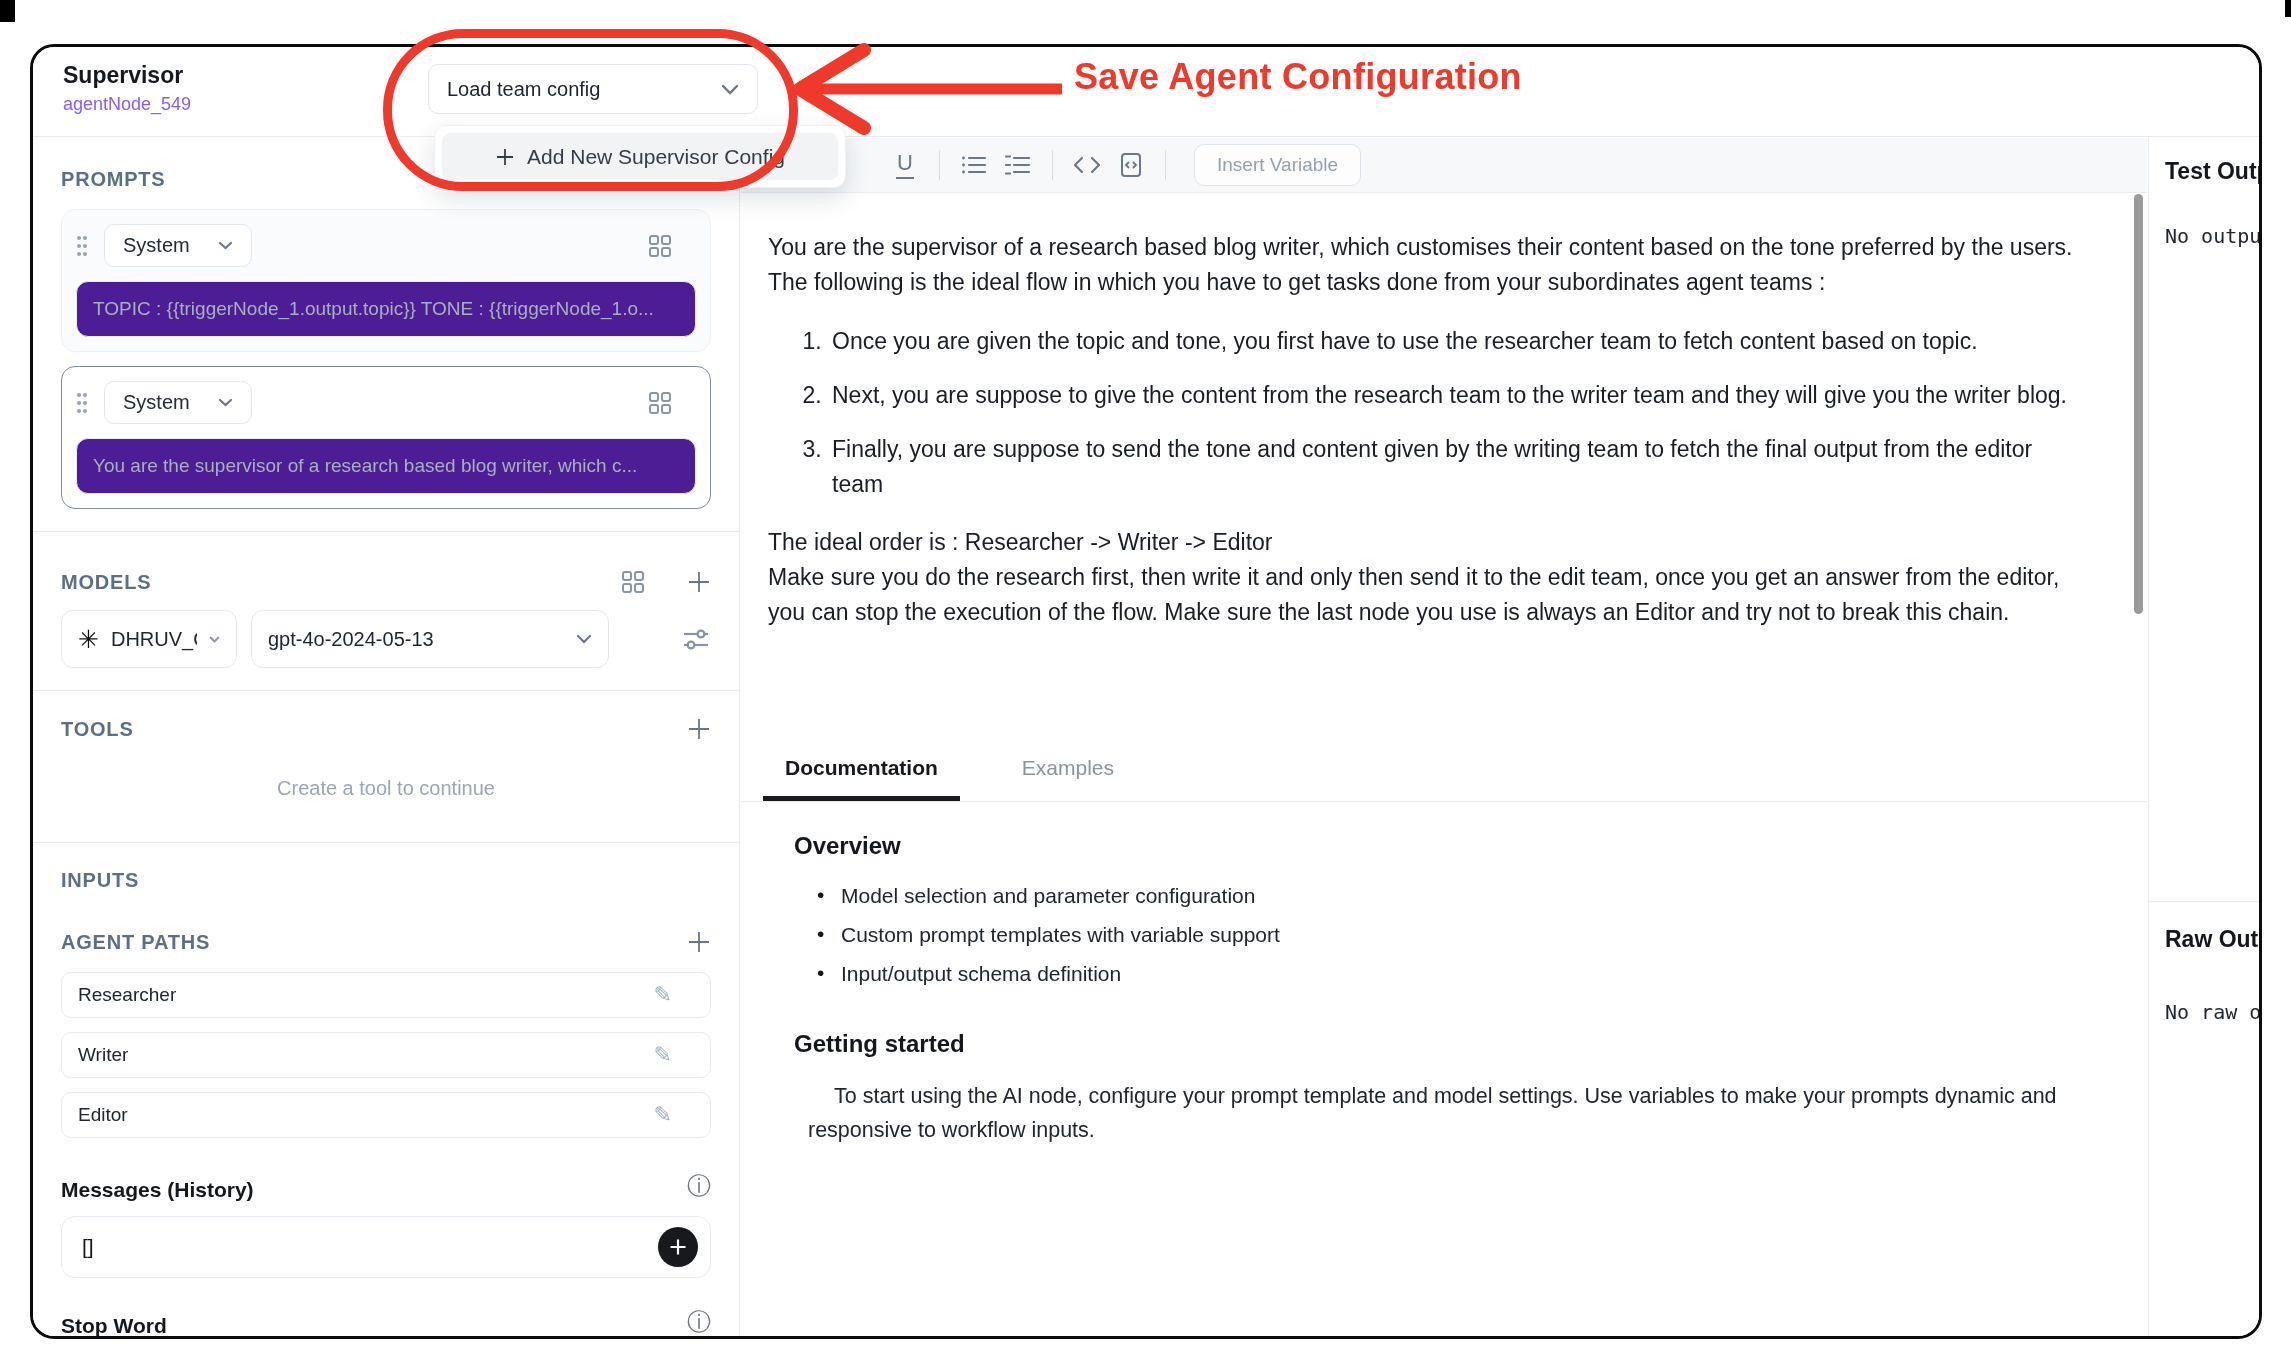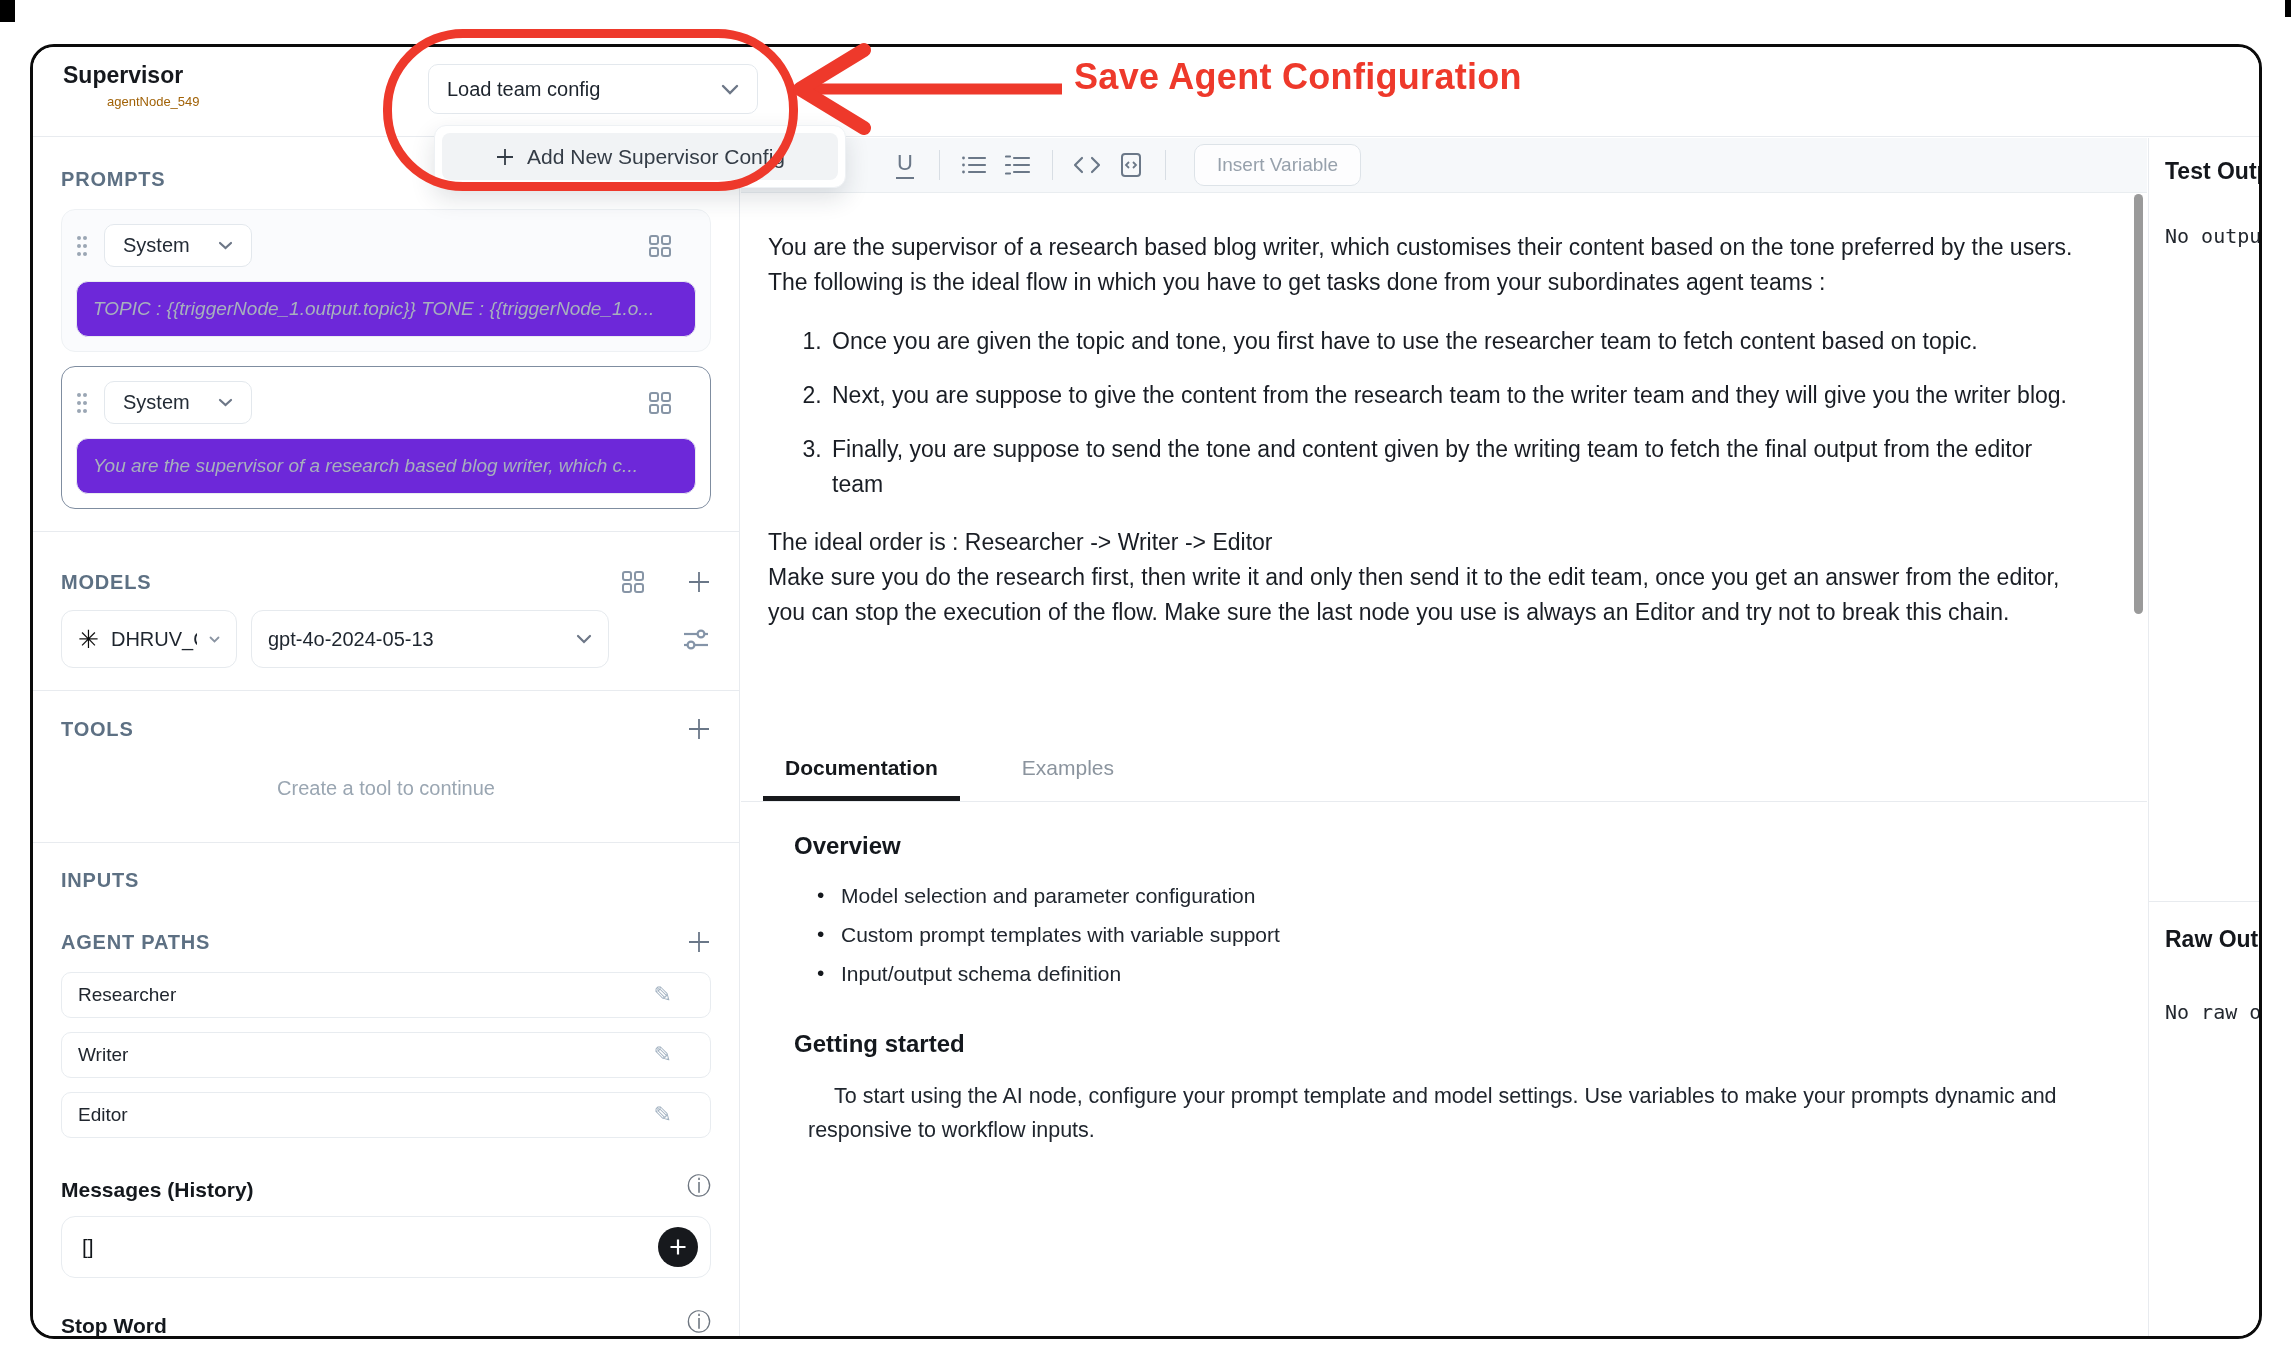--- a/index.html
+++ b/index.html
@@ -13,21 +13,21 @@
   .mark.tr { left:2285px; top:0; width:6px; height:17px; }
 
   
   #frame { position:absolute; left:30px; top:44px; width:2232px; height:1295px;
     border:3px solid #0b0b0b; border-radius:24px; background:#fff; overflow:hidden; }
 
   
   .header { position:absolute; left:0; top:0; width:100%; height:90px; background:#fff;
     border-bottom:1px solid #e8ebef; z-index:5; }
   .node-title { position:absolute; left:30px; top:15px; font-size:23px; font-weight:bold; color:#15181d; }
-  .node-sub { position:absolute; left:30px; top:47px; font-size:13px; color:#a16207;margin-left:44px; }
+  .node-sub { position:absolute; left:30px; top:47px; font-size:18px; color:#8b5cf6; }
 
   .cfg-select { position:absolute; left:395px; top:17px; width:330px; height:50px; background:#fff;
     border:1px solid #e3e8ed; border-radius:10px; display:flex; align-items:center;
     padding:0 18px; font-size:20px; color:#1d242d; z-index:6; }
   .cfg-select .chev { margin-left:auto; }
 
   .cfg-menu { position:absolute; left:401px; top:78px; width:412px; background:#fff; border:1px solid #eef1f4;
     border-radius:12px; padding:7px; box-shadow:0 10px 24px rgba(30,40,60,.14); z-index:30; }
   .cfg-menu-item { background:#f1f3f5; border-radius:8px; height:47px; display:flex; align-items:center;
     justify-content:center; gap:12px; font-size:21px; color:#343c46; }
@@ -47,22 +47,22 @@
   .sec-row { display:flex; align-items:center; }
   .sec-row .spacer { flex:1; }
   .hdiv { border-top:1px solid #e8ebef; }
 
   .prompt-card { margin:0 28px; background:#fafbfd; border:1px solid #eef1f4; border-radius:14px; padding:14px; }
   .prompt-card.selected { background:#fff; border:1.5px solid #7f8da0; }
   .card-head { display:flex; align-items:center; gap:16px; }
   .role-select { display:inline-flex; align-items:center; gap:28px; background:#fff;
     border:1px solid #e3e8ed; border-radius:10px; padding:9px 18px; font-size:20px; color:#232b35; }
   .card-icons { margin-left:auto; display:flex; align-items:center; gap:24px; }
-  .card-input { margin-top:14px; background:#6d28d9; border:1px solid #e8ecf0; border-radius:12px;
-    padding:16px; font-size:19px; color:#a7b1bc; white-space:nowrap; overflow:hidden;font-style:italic; }
+  .card-input { margin-top:14px; background:#4c1d95; border:1px solid #e8ecf0; border-radius:12px;
+    padding:16px; font-size:19px; color:#a7b1bc; white-space:nowrap; overflow:hidden; }
 
   .model-box { display:flex; align-items:center; background:#fff; border:1px solid #e6eaee;
     border-radius:12px; height:58px; padding:0 16px; font-size:20px; color:#1e252e; gap:12px; }
   .openai-glyph { font-size:25px; color:#0e0e0e; line-height:1; }
 
   .tools-empty { text-align:center; color:#9aa6b2; font-size:20px; }
 
   .agent-row { margin:14px 28px 0; display:flex; align-items:center; border:1px solid #e8ecf0;
     border-radius:10px; height:46px; padding:0 16px; font-size:19px; color:#20262e; background:#fff; }
   .agent-row .icons { margin-left:auto; display:flex; align-items:center; gap:22px; }

